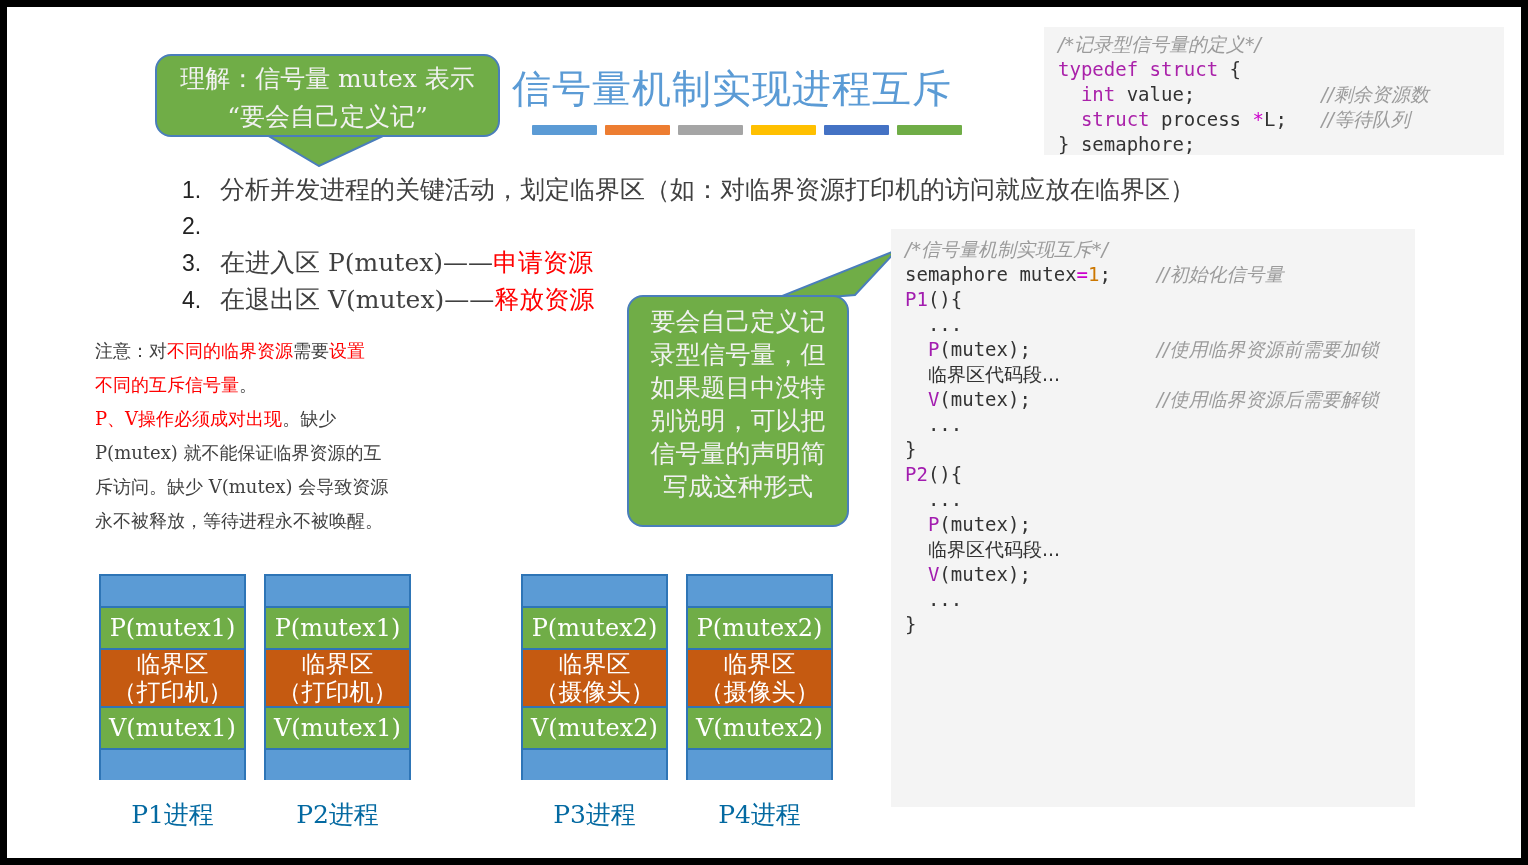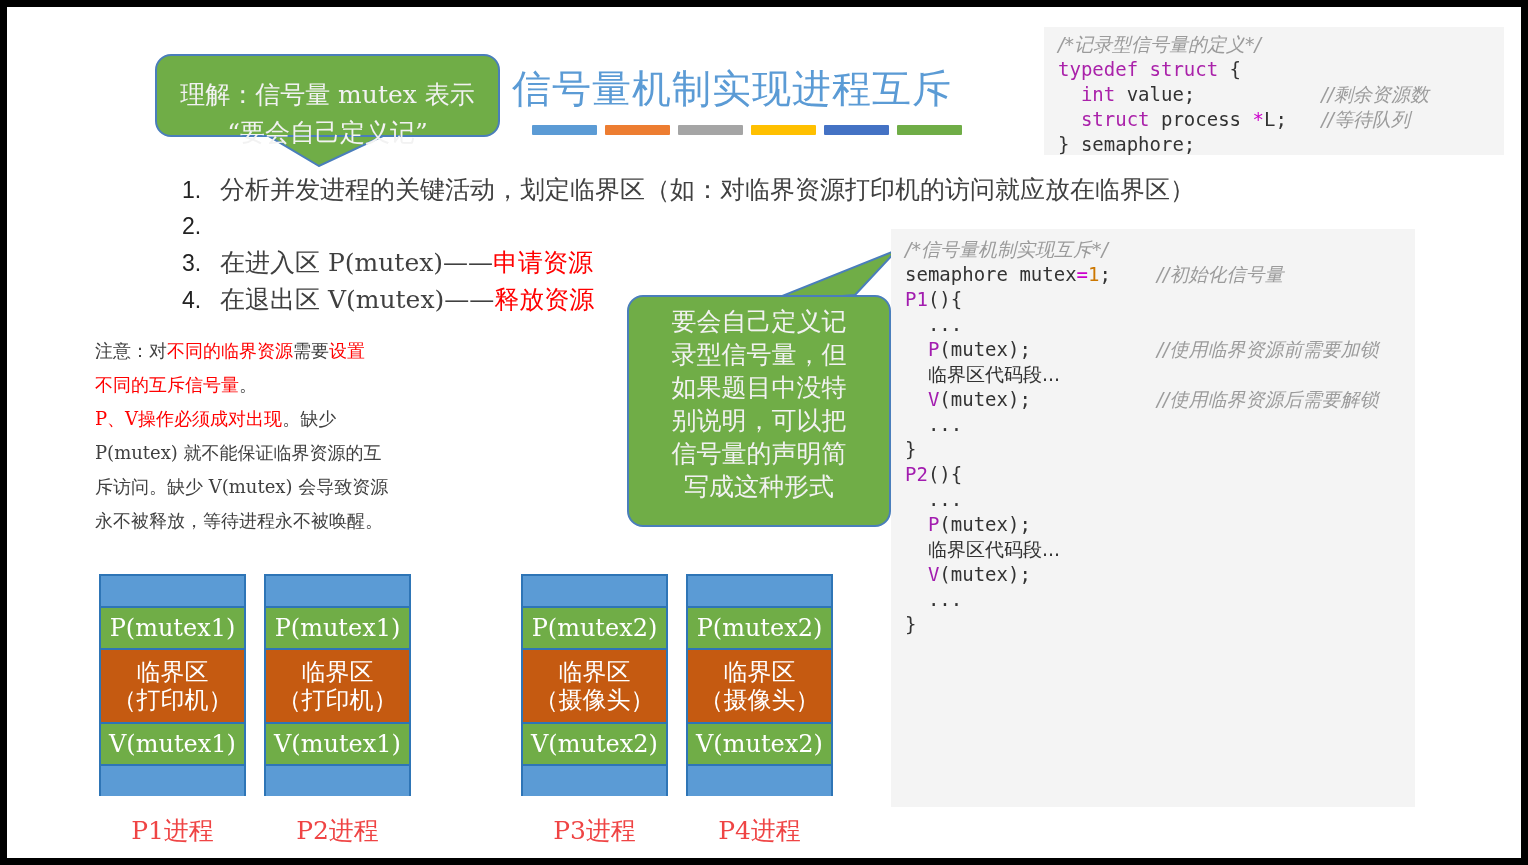--- a/index.html
+++ b/index.html
@@ -56,33 +56,33 @@
     text-align: center;
     box-sizing: border-box;
   }
   #callout-mutex {
     left: 148px;
     top: 47px;
     width: 345px;
     height: 83px;
     font-size: 25px;
     line-height: 38px;
-    padding-top: 20px;
+    padding-top: 4px;
   }
   #callout-mutex-tail {
     position: absolute;
     left: 260px;
     top: 128px;
     width: 120px;
     height: 32px;
   }
   #callout-define {
     left: 620px;
     top: 288px;
-    width: 264px;
+    width: 222px;
     height: 232px;
     font-size: 25px;
     line-height: 33px;
     padding-top: 8px;
   }
   #callout-define-tail {
     position: absolute;
     left: 760px;
     top: 243px;
     width: 132px;
@@ -181,26 +181,26 @@
     font-size: 24px;
     display: flex;
     align-items: center;
     justify-content: center;
     flex-direction: column;
     line-height: 28px;
   }
   .proc .seg:last-of-type { border-bottom: 2px solid #2E75B6; }
   .seg-blue { background: #5B9BD5; height: 32px; }
   .seg-green { background: #70AD47; height: 42px; }
-  .seg-orange { background: #C55A11; height: 74px; }
+  .seg-orange { background: #C55A11; height: 58px; }
   .proc-label {
     text-align: center;
     margin-top: 18px;
     font-size: 25px;
-    color: #ef4444;
+    color: #0369a1;
     font-family: "DejaVu Serif", "Liberation Serif", serif;
     white-space: nowrap;
   }
 
   
   #watermark {
     position: absolute;
     right: 48px;
     bottom: 14px;
     font-size: 28px;

